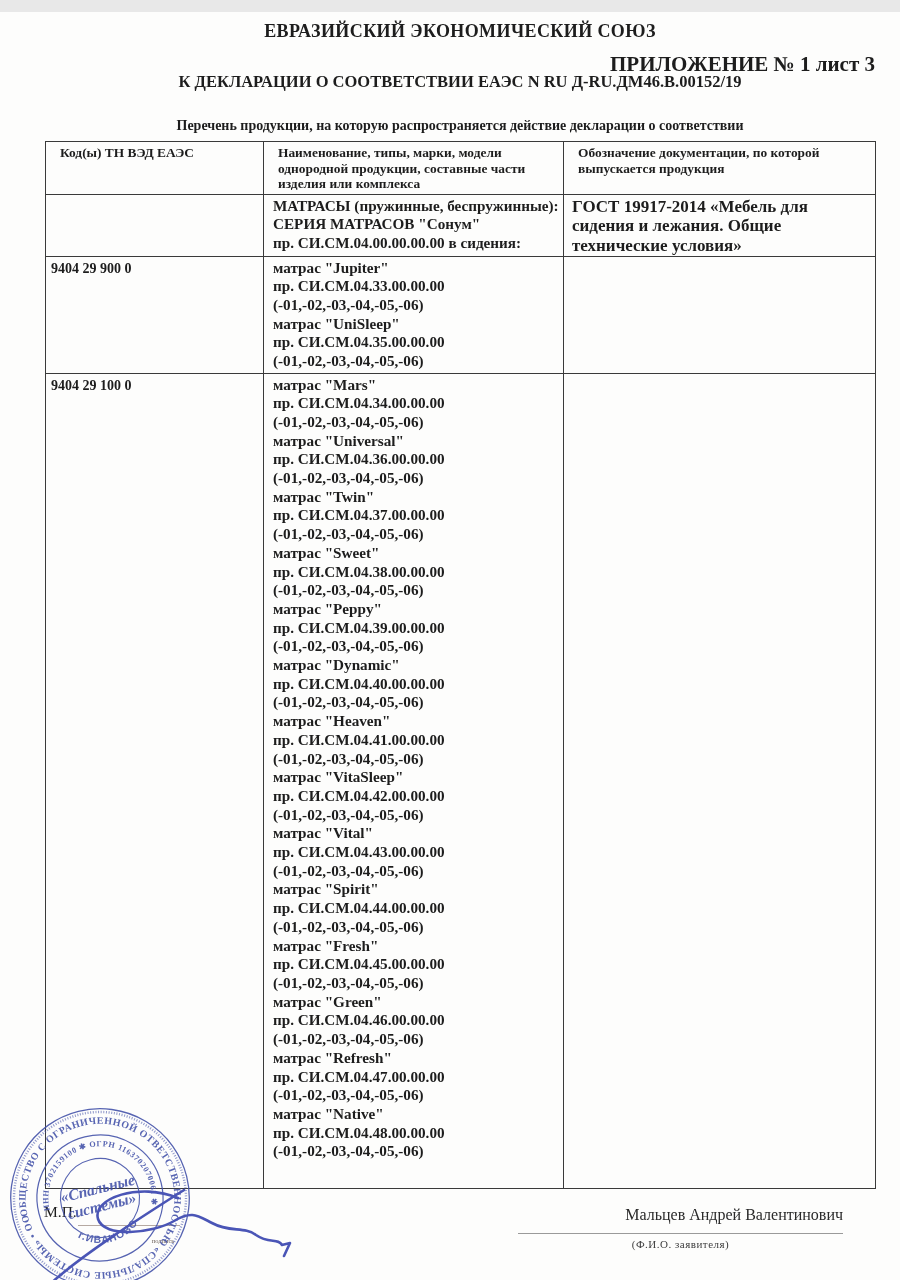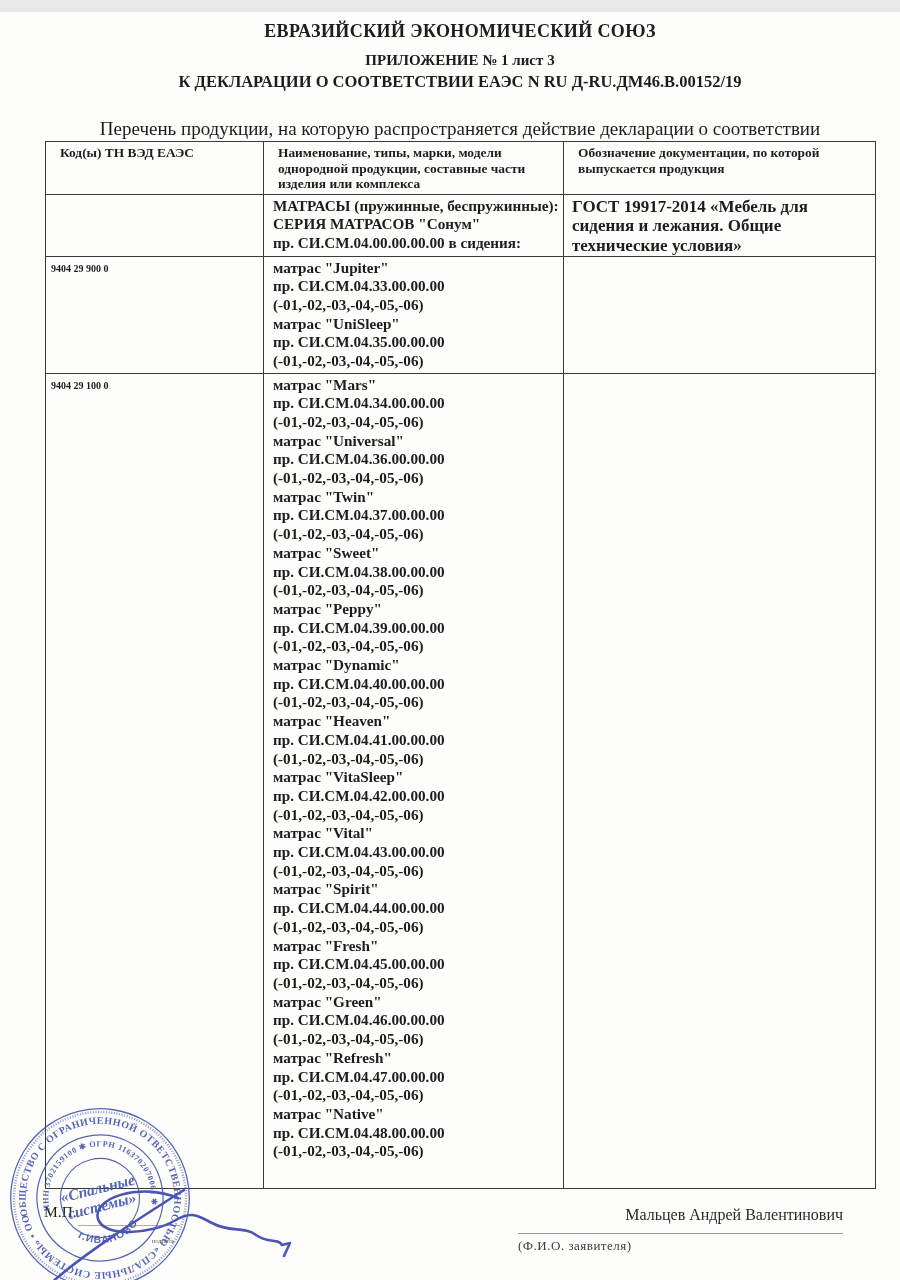--- a/index.html
+++ b/index.html
@@ -5,51 +5,51 @@
   * { margin:0; padding:0; box-sizing:border-box; }
   html,body { background:#e8e8e8; }
   .page {
     position:relative; width:900px; height:1280px; margin:12px auto;
     background:#fdfdfc; color:#1d1d1d; overflow:hidden;
     font-family:"Liberation Serif","DejaVu Serif",serif;
   }
   
   .hdr { position:absolute; left:45px; width:830px; text-align:center; }
   .hdr1 { top:9px;  font-size:18px; font-weight:bold; letter-spacing:.4px; }
-  .hdr2 { top:40px; font-size:15px; font-weight:bold; }
+  .hdr2 { top:40px; font-size:21px; font-weight:bold;text-align:right; }
   .hdr3 { top:60px; font-size:16.5px; font-weight:bold; }
-  .subtitle { top:106px; font-size:19px; font-weight:normal; }
+  .subtitle { top:106px; font-size:14px; font-weight:bold; }
   
   table.products {
     position:absolute; left:45px; top:129px; width:830px;
     border-collapse:collapse; table-layout:fixed;
   }
   table.products th, table.products td {
     border:1.6px solid #3a3a3a; vertical-align:top; overflow:hidden;font-weight:bold;
   }
   th.c-code, td.col-code   { width:218px; }
   th.c-name, td.col-products { width:300px; }
   th.c-docs, td.col-docs   { width:312px; }
   table.products th {
     font-size:13.4px; font-weight:bold; text-align:left;
     padding:3px 14px 2px; line-height:15.5px; height:49px;
   }
-  td.col-code { font-size:10px; padding:2px 4px 0 5px; line-height:19px; }
+  td.col-code { font-size:14px; padding:2px 4px 0 5px; line-height:19px; }
   td.col-products { font-size:15.2px; padding:2px 4px 0 9px; line-height:18.7px; }
   td.col-docs { font-size:17px; padding:2px 8px 0 8px; line-height:19.5px; }
   
   .mp { position:absolute; left:44px; top:1191px; font-size:15.5px; }
   .sig-line-left { position:absolute; left:78px; top:1213px; width:102px; border-top:1px solid #b5a9a2; }
   .sig-caption-left { position:absolute; left:118px; top:1225px; width:90px; text-align:center;
     font-size:6.5px; color:#6b5f58; }
   .applicant-name { position:absolute; left:518px; top:1194px; width:325px;
     text-align:right; font-size:16px; color:#2a2a2a; }
   .applicant-line { position:absolute; left:518px; top:1221px; width:325px; border-top:1px solid #9a9a9a; }
   .applicant-caption { position:absolute; left:518px; top:1226px; width:325px;
-    font-size:13px; color:#3d3d3d; letter-spacing:.5px; }
+    text-align:center; font-size:11px; color:#3d3d3d; letter-spacing:.5px; }
   
   .stamp { position:absolute; left:6px; top:1092px; width:188px; height:188px;
     transform:rotate(-14deg); opacity:.88; }
   .signature { position:absolute; left:28px; top:1162px; width:290px; height:118px; }
 </style>
 </head>
 <body>
 
 <div class="page">
 

